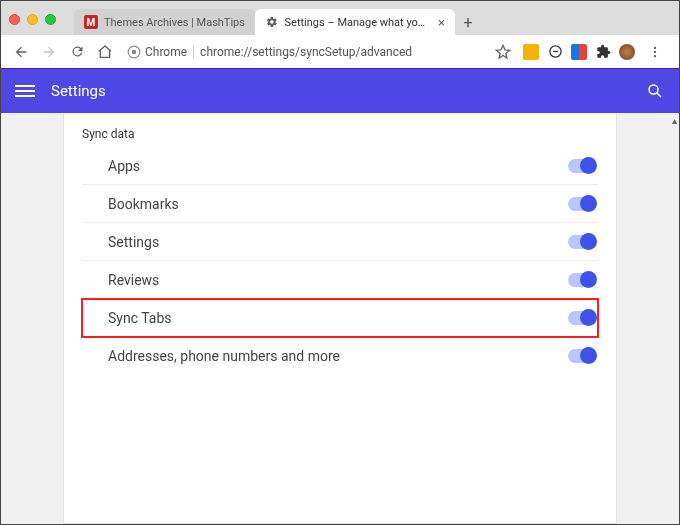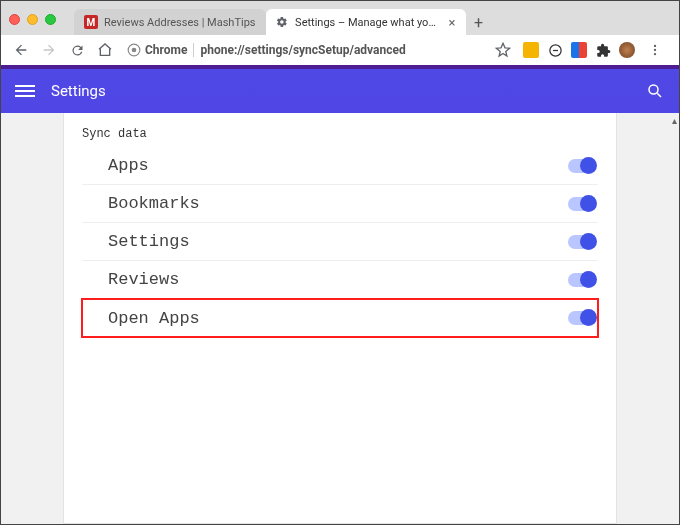--- a/index.html
+++ b/index.html
@@ -16,44 +16,44 @@
   .tabs { display: flex; align-items: flex-end; height: 100%; }
   .tab { display:flex; align-items:center; gap:6px; font-size:11px; color:#555; padding:0 10px; height:26px; max-width:200px; white-space:nowrap; overflow:hidden; position:relative; }
   .tab.inactive { background:#d2d2d2; border-top-left-radius:6px; border-top-right-radius:6px; }
   .tab.active { background:#fff; border-top-left-radius:6px; border-top-right-radius:6px; color:#333; }
   .tab .fav { width:14px; height:14px; display:flex; align-items:center; justify-content:center; font-size:10px; }
   .tab .ttl { overflow:hidden; text-overflow:ellipsis; }
   .tab .close { font-size:13px; color:#666; margin-left:4px; }
   .newtab { width:26px; height:26px; display:flex; align-items:center; justify-content:center; font-size:16px; color:#555; }
 
   
-  .toolbar { height:34px; background:#fff; border-bottom:4px solid #4c1d95; display:flex; align-items:center; padding:0 8px; gap:4px;font-weight:bold; }
+  .toolbar { height:34px; background:#fff; border-bottom:1px solid #4c1d95; display:flex; align-items:center; padding:0 8px; gap:4px; }
   .tbtn { width:24px; height:24px; display:flex; align-items:center; justify-content:center; color:#5f6368; }
   .tbtn.dis { color:#bdbdbd; }
   .omnibox { flex:1; height:24px; display:flex; align-items:center; gap:6px; padding:0 6px; font-size:12px; color:#777; }
   .chrome-chip { font-size:12px; color:#555; display:flex; align-items:center; gap:4px; }
   .divider { width:1px; height:14px; background:#ccc; }
   .url { color:#555; }
   .right-icons { display:flex; align-items:center; gap:8px; padding-right:4px; }
   .ext { width:16px; height:16px; display:flex; align-items:center; justify-content:center; font-size:12px; }
 
   
   .settings-header { height:44px; background:#4f46e5; background:linear-gradient(#5048e5,#4f46e5); color:#fff; display:flex; align-items:center; padding:0 14px; }
   .hamburger { width:20px; display:flex; flex-direction:column; gap:3px; margin-right:16px; }
   .hamburger span { height:2px; background:#fff; }
   .settings-title { font-size:15px; font-weight:400; flex:1; }
   .search-btn { width:20px; height:20px; display:flex; align-items:center; justify-content:center; }
 
   
   .content { flex:1; background:#f1f1f1; position:relative; overflow:hidden; }
-  .card-wrap { position:absolute; left:62px; right:62px; top:0; bottom:0; background:#fff; border:1px solid #e3e3e3; border-top:none; padding: 10px 18px 0 18px; font-family: Liberation Mono, monospace; }
+  .card-wrap { position:absolute; left:62px; right:62px; top:0; bottom:0; background:#fff; border:1px solid #e3e3e3; border-top:none; padding: 10px 18px 0 18px; }
   .section-title { font-size:12px; color:#333; padding: 4px 0 6px 0; }
   .row { display:flex; align-items:center; justify-content:space-between; height:38px; border-bottom:1px solid #eee; padding-left:26px; padding-right:2px; position:relative; }
   .row:last-child { border-bottom:none; }
-  .row .label { font-size:17px; color:#444; }
+  .row .label { font-size:14px; color:#444; }
   .toggle { width:28px; height:14px; border-radius:8px; background:#b9c6ff; position:relative; }
   .toggle::after { content:""; position:absolute; right:-1px; top:-2px; width:17px; height:17px; background:#3f51e6; border-radius:50%; }
   .highlight-row { outline:2px solid #ff1c1c; outline-offset:-1px; }
 
   
   .scroll-arrow { position:absolute; right:2px; top:2px; font-size:10px; color:#666; }
 
   svg { display:block; }
 </style>
 </head>
@@ -63,21 +63,21 @@
 
   <div class="titlebar">
     <div class="traffic">
       <div class="dot red"></div>
       <div class="dot yellow"></div>
       <div class="dot green"></div>
     </div>
     <div class="tabs">
       <div class="tab inactive">
         <span class="fav" style="background:#c62828;color:#fff;border-radius:2px;font-weight:bold;">M</span>
-        <span class="ttl">Reviews Addresses | MashTips</span>
+        <span class="ttl">Themes Archives | MashTips</span>
       </div>
       <div class="tab active">
         <span class="fav">
           <svg width="12" height="12" viewBox="0 0 24 24">
               <path fill="#5f6368" d="M19.14,12.94a7,7,0,0,0,.05-.94,7,7,0,0,0-.05-.94l2.11-1.65a.5.5,0,0,0,.12-.64l-2-3.46a.5.5,0,0,0-.61-.22l-2.49,1a7,7,0,0,0-1.63-.94l-.38-2.65A.5.5,0,0,0,13.77,2H9.77a.5.5,0,0,0-.49.42L8.9,5.07a7,7,0,0,0-1.63.94l-2.49-1a.5.5,0,0,0-.61.22l-2,3.46a.5.5,0,0,0,.12.64L4.4,11.06a7,7,0,0,0,0,1.88L2.29,14.59a.5.5,0,0,0-.12.64l2,3.46a.5.5,0,0,0,.61.22l2.49-1a7,7,0,0,0,1.63.94l.38,2.65a.5.5,0,0,0,.49.42h4a.5.5,0,0,0,.49-.42l.38-2.65a7,7,0,0,0,1.63-.94l2.49,1a.5.5,0,0,0,.61-.22l2-3.46a.5.5,0,0,0-.12-.64ZM11.77,15.5A3.5,3.5,0,1,1,15.27,12,3.5,3.5,0,0,1,11.77,15.5Z"></path>
             </svg>
         </span>
         <span class="ttl">Settings – Manage what you s</span>
         <span class="close">×</span>
       </div>
@@ -108,21 +108,21 @@
     </div>
     <div class="omnibox">
       <span class="chrome-chip">
         <svg width="14" height="14" viewBox="0 0 24 24">
             <circle cx="12" cy="12" r="10" fill="none" stroke="#888" stroke-width="2"></circle>
             <circle cx="12" cy="12" r="4" fill="#888"></circle>
           </svg>
         <span>Chrome</span>
       </span>
       <span class="divider"></span>
-      <span class="url">phone://settings/syncSetup/advanced</span>
+      <span class="url">chrome://settings/syncSetup/advanced</span>
     </div>
     <div class="right-icons">
       <div class="tbtn">
         <svg width="16" height="16" viewBox="0 0 24 24">
             <path fill="none" stroke="#5f6368" stroke-width="2" d="M12 17.3 6.2 21l1.6-6.8L2 9.3l7-.6L12 2l3 6.7 7 .6-5.8 4.9L17.8 21z"></path>
           </svg>
       </div>
       <div class="ext" style="background:#f4b400;border-radius:2px;"></div>
       <div class="ext">
         <svg width="15" height="15" viewBox="0 0 24 24">
@@ -177,20 +177,24 @@
           </div>
           <div class="row">
             <span class="label">Settings</span>
             <div class="toggle"></div>
           </div>
           <div class="row">
             <span class="label">Reviews</span>
             <div class="toggle"></div>
           </div>
           <div class="row highlight-row">
-            <span class="label">Open Apps</span>
+            <span class="label">Sync Tabs</span>
+            <div class="toggle"></div>
+          </div>
+          <div class="row">
+            <span class="label">Addresses, phone numbers and more</span>
             <div class="toggle"></div>
           </div>
         </div>
     </div>
   </div>
 
 </div>
 
 </body></html>

